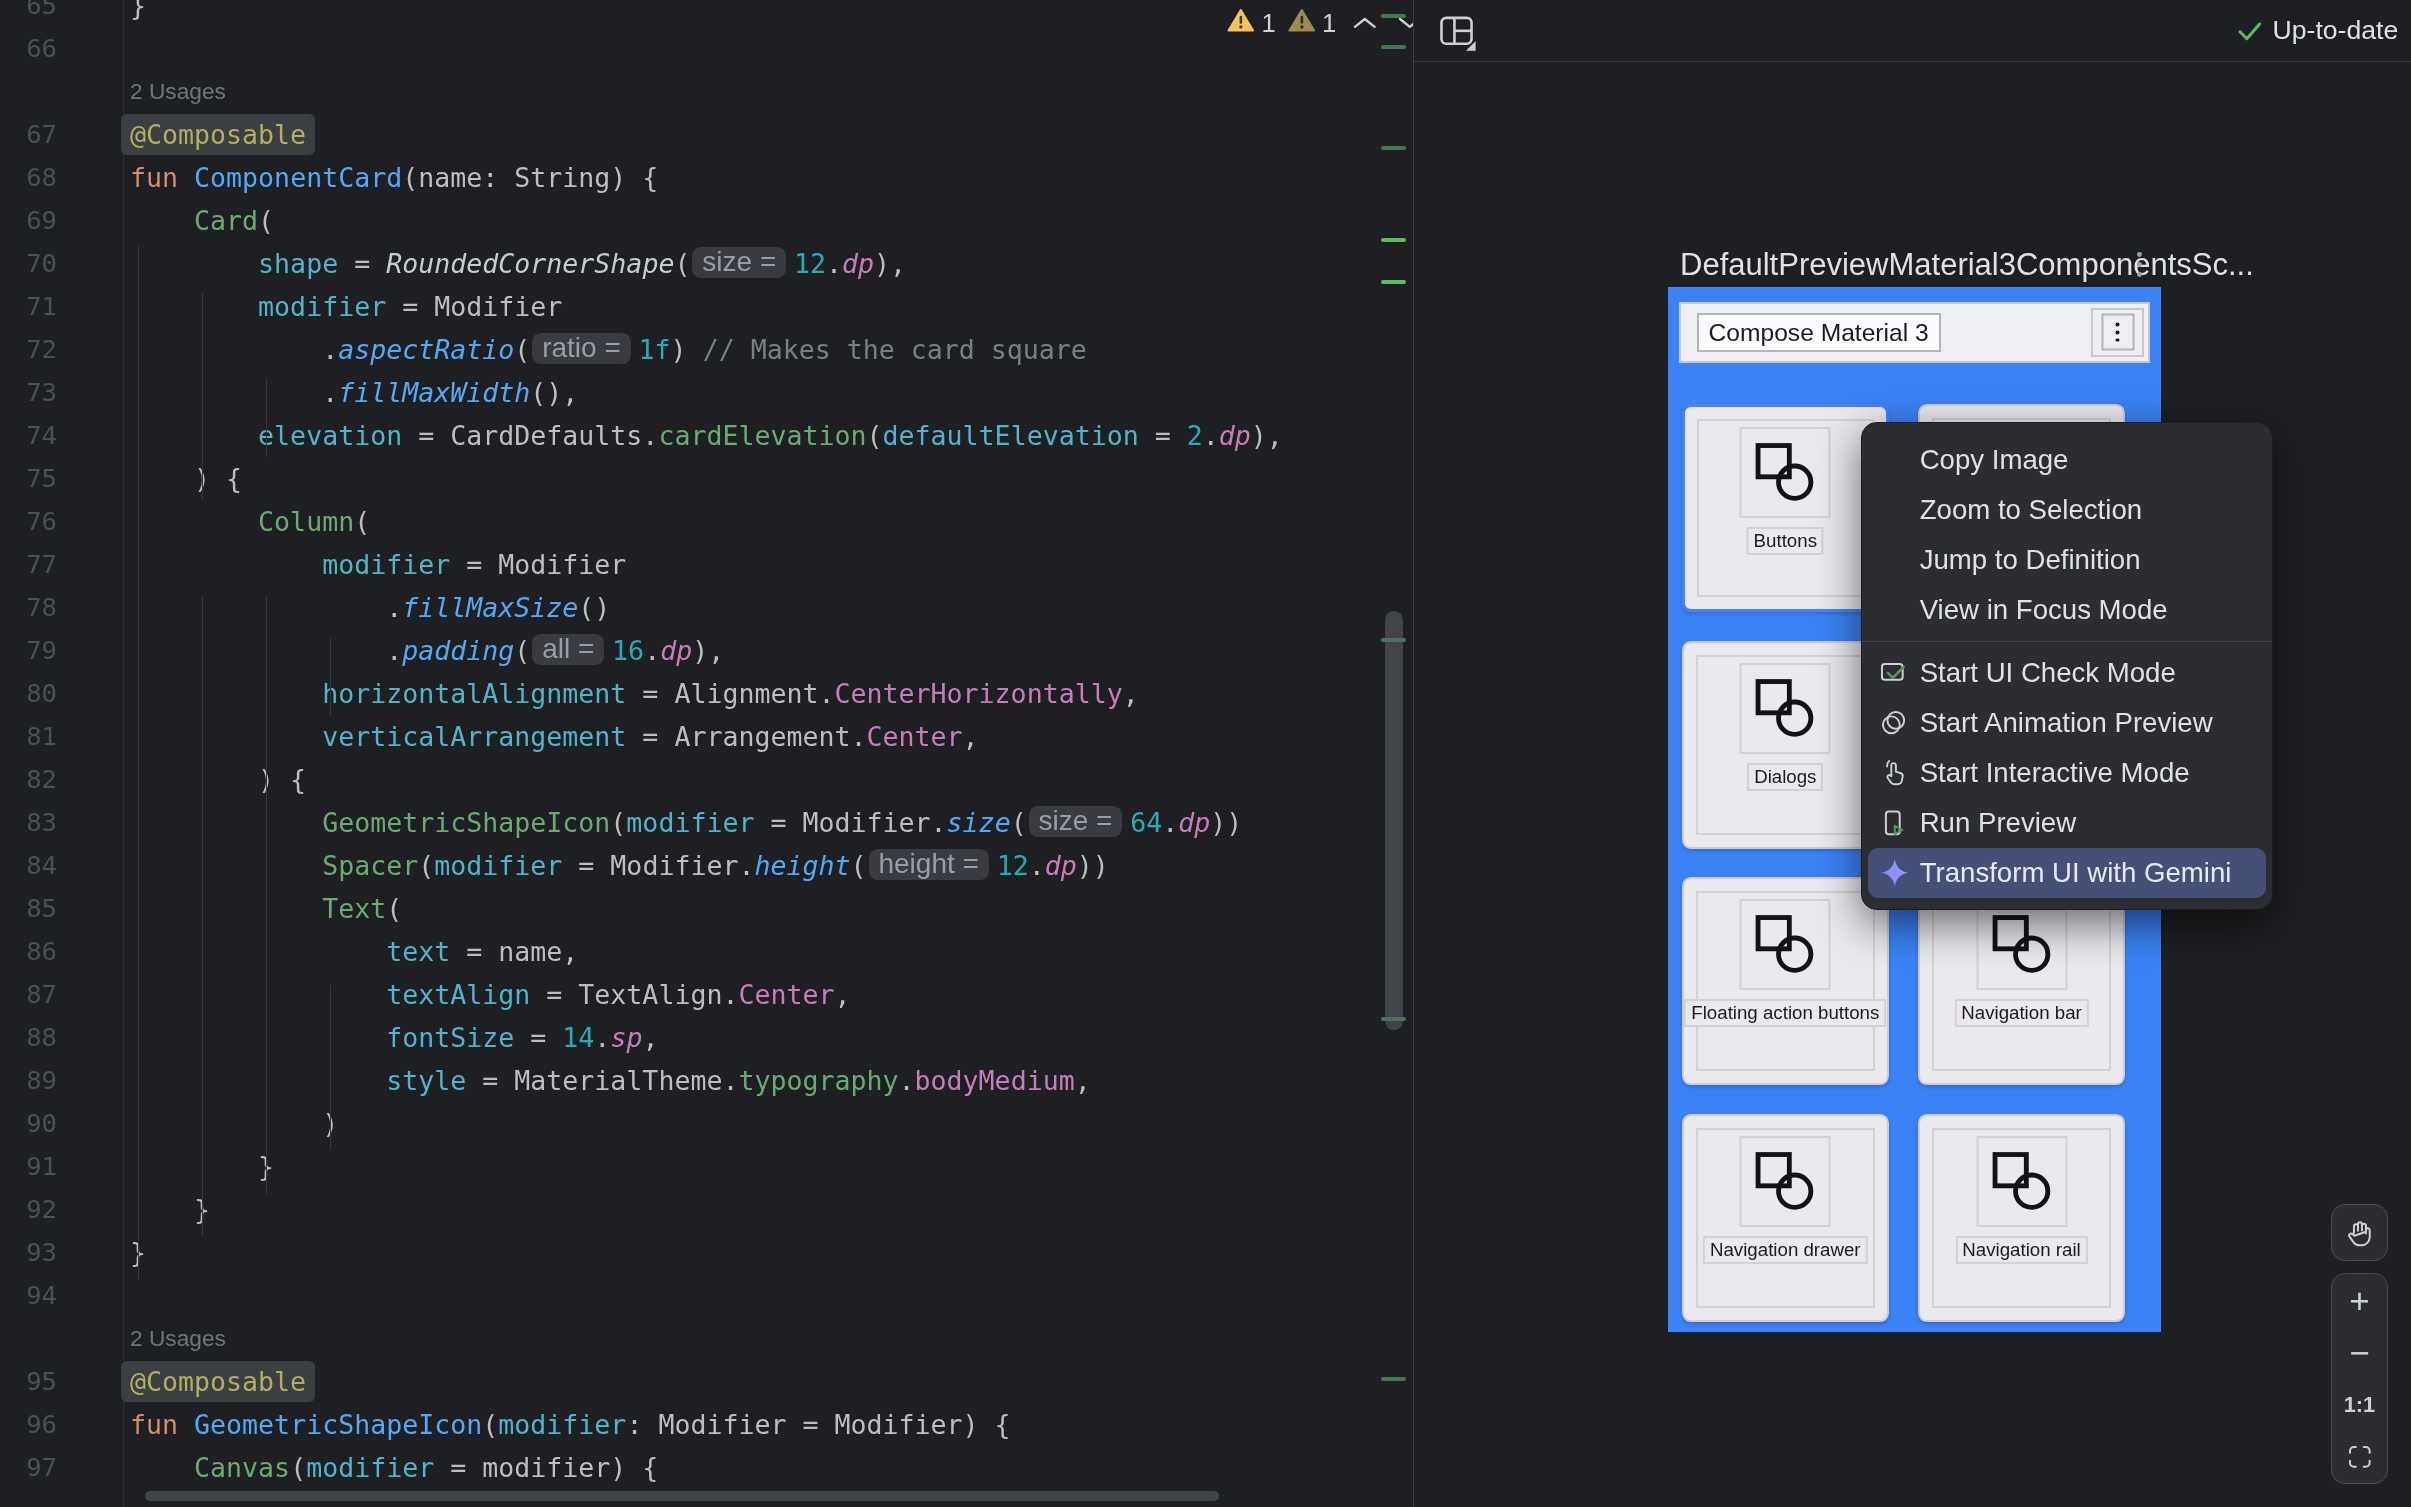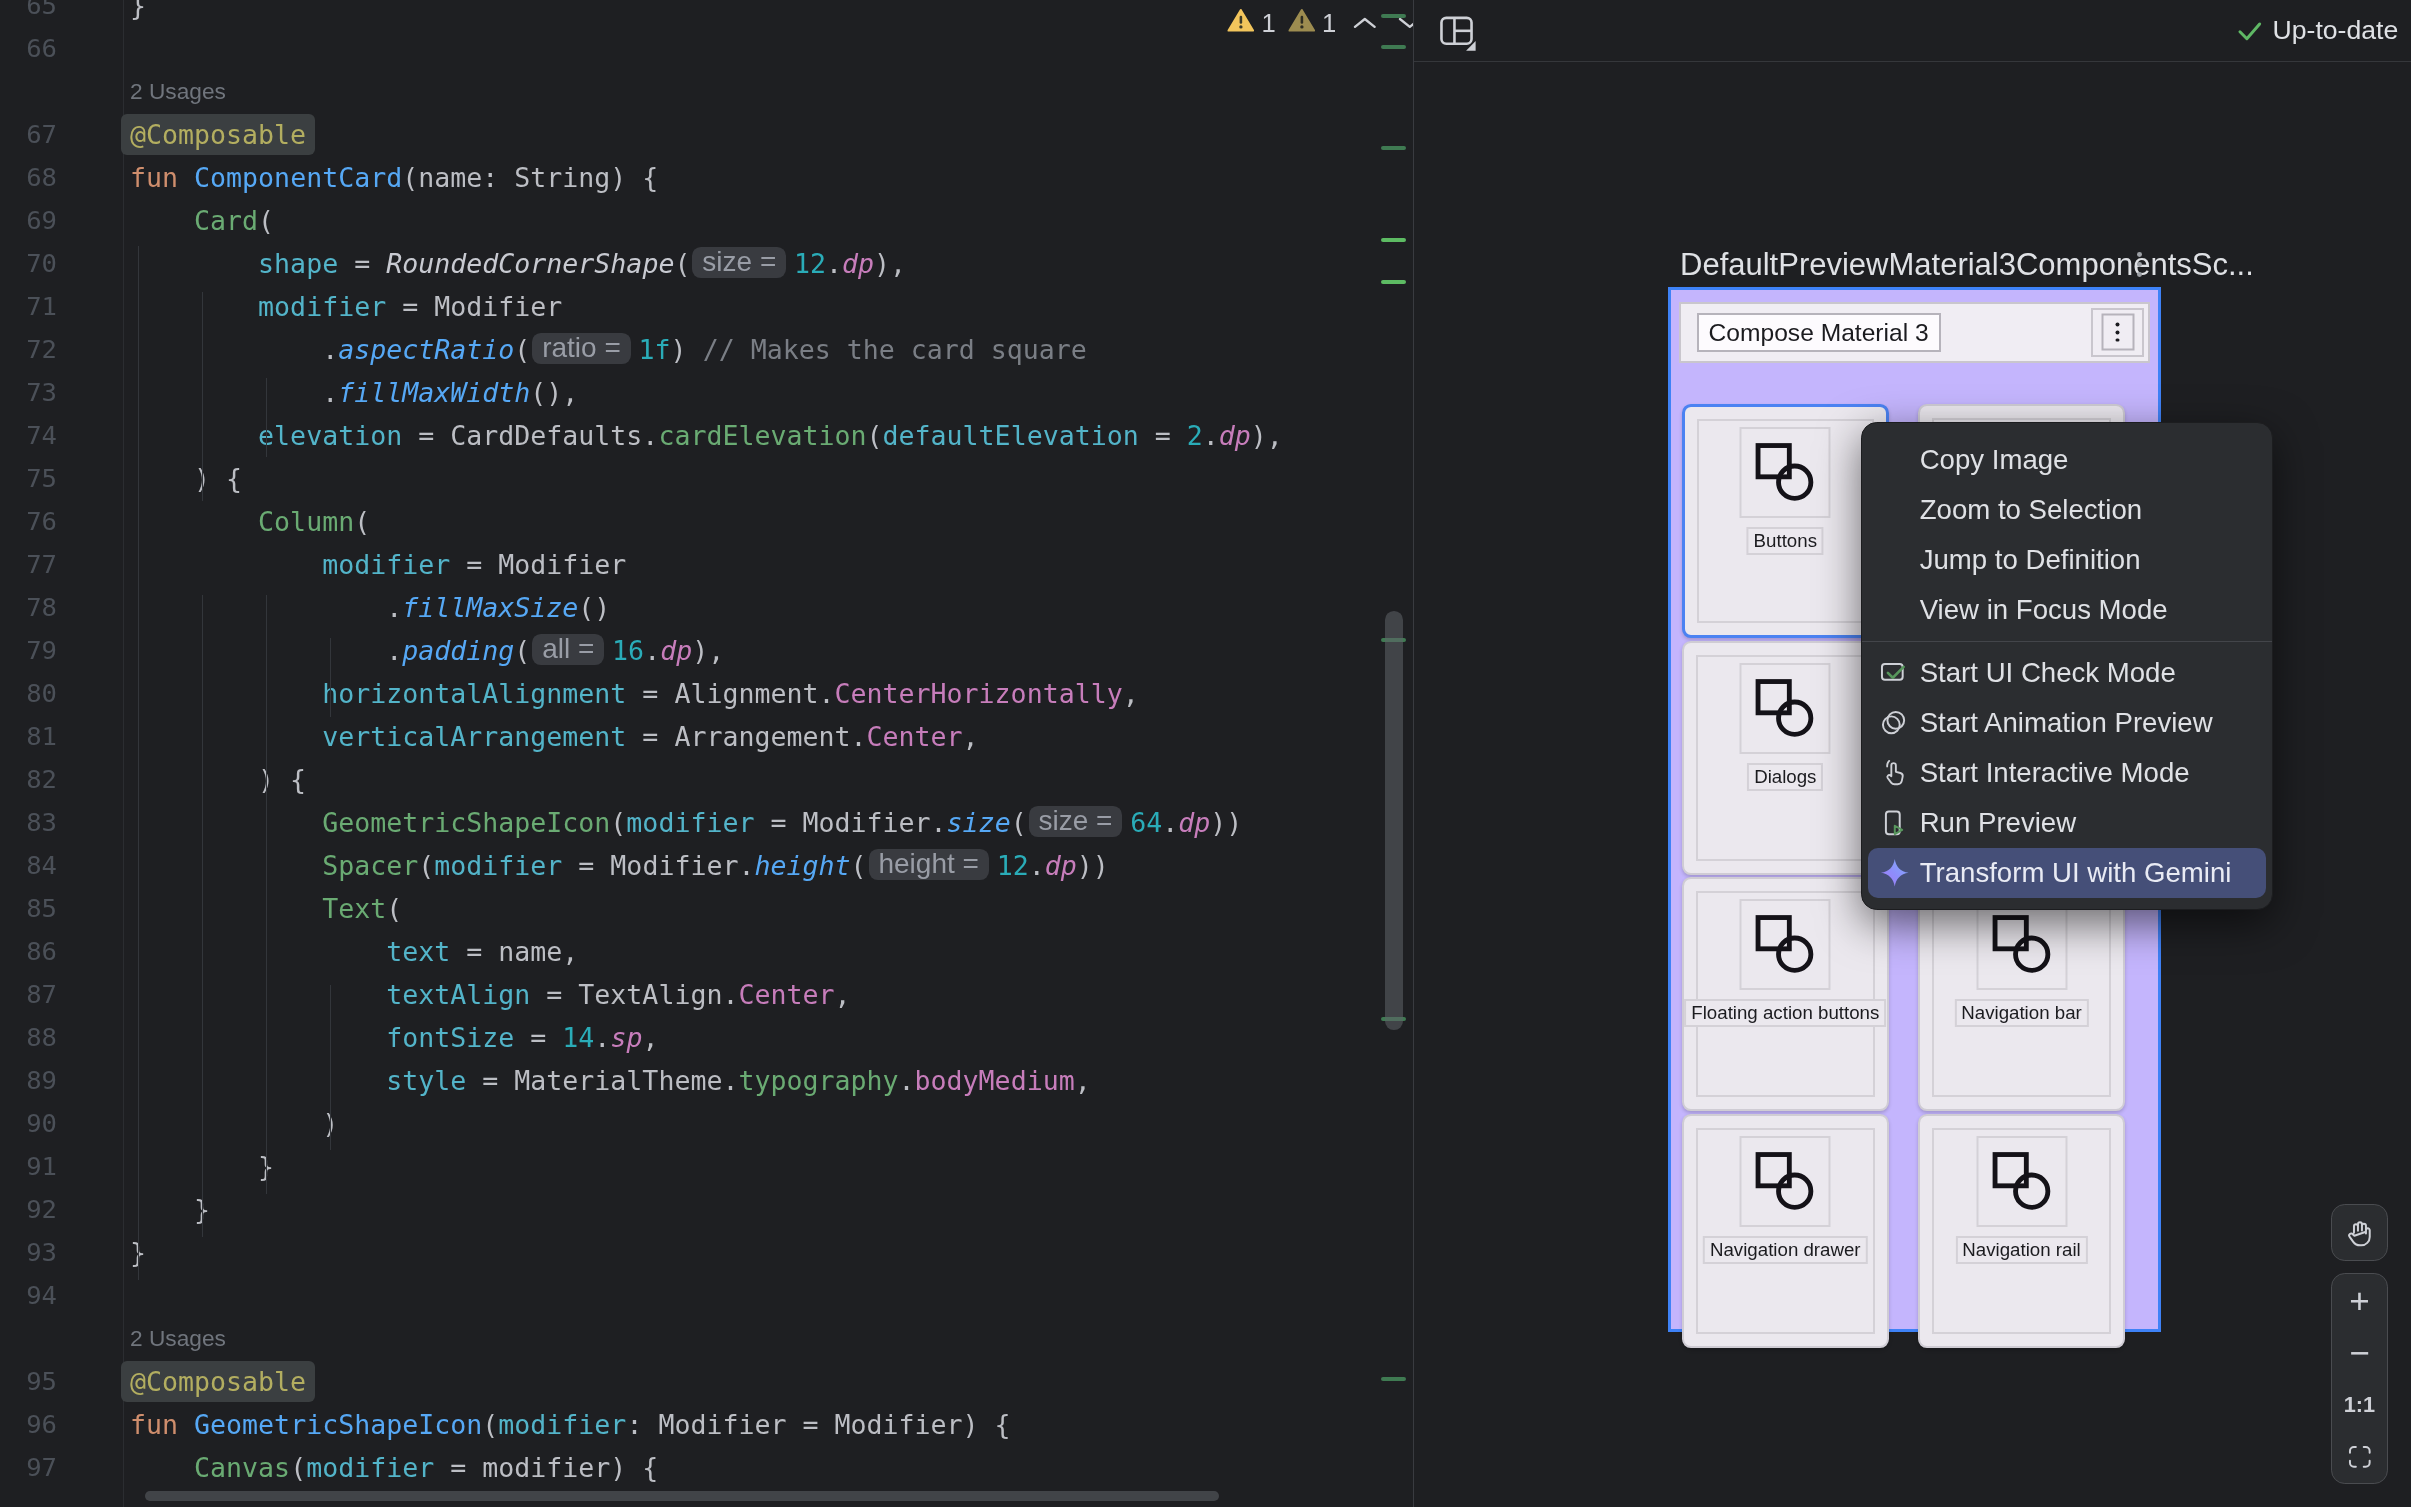--- a/index.html
+++ b/index.html
@@ -51,32 +51,32 @@
   .layout-btn{position:absolute;left:19.7px;top:8.9px;width:45px;height:45px;display:flex;align-items:center;justify-content:center;border-radius:7.9px;}
   .uptodate{position:absolute;right:13.8px;top:0;height:61px;display:flex;align-items:center;gap:9.9px;
        font-size:26.6px;color:#dfe1e5;}
   .preview-title-row{position:absolute;left:266px;top:246px;width:473px;height:37px;}
   .preview-title{font-size:31px;color:#dfe1e5;line-height:37px;white-space:nowrap;}
   .kebab-btn{position:absolute;left:712px;top:246px;width:27.6px;height:37px;display:flex;flex-direction:column;
        align-items:center;justify-content:center;gap:4.9px;}
   .kebab-btn i{width:4.9px;height:4.9px;border-radius:50%;background:#9da0a6;}
 
   .device-frame{position:absolute;left:254px;top:287px;width:493px;height:1045px;box-sizing:border-box;
-       background:#c4b5fd;border:3px solid #3e82f7;}
+       background:#3b82f6;border:3px solid #3e82f7;}
   .device-header{position:absolute;left:7.9px;top:11.8px;right:7.9px;height:61px;box-sizing:border-box;
        background:#f0edf3;border:2px solid #c9c6cd;}
   .appbar-title-box{position:absolute;left:15.8px;top:8.9px;width:244px;height:39px;box-sizing:border-box;
        border:2px solid #b6b3bb;background:#fdfbfe;font-size:24.6px;color:#1b1b1f;line-height:35px;padding-left:9.9px;
        white-space:nowrap;overflow:hidden;}
   .appbar-kebab-outer{position:absolute;right:3.9px;top:3.9px;width:53px;height:49px;box-sizing:border-box;border:2px solid #c9c6cd;}
   .appbar-kebab-inner{position:absolute;left:50%;top:50%;transform:translate(-50%,-50%);width:33px;height:37px;
        box-sizing:border-box;border:2px solid #b6b3bb;display:flex;flex-direction:column;align-items:center;justify-content:center;gap:3.9px;}
   .appbar-kebab-inner i{width:3.9px;height:3.9px;border-radius:50%;background:#1b1b1f;}
 
-  .pcard{position:absolute;width:207px;height:234px;box-sizing:border-box;background:#ebe8ee;
+  .pcard{position:absolute;width:207px;height:208px;box-sizing:border-box;background:#ebe8ee;
        border:2px solid #cfccd4;border-radius:8.9px;box-shadow:0 2px 3.9px rgba(0,0,0,0.18);}
   .pcard.selected{border:3px solid #4b82f2;}
   .pcard .bounds{position:absolute;left:11.8px;top:11.8px;right:11.8px;bottom:11.8px;border:2px solid #d4d1d7;}
   .pcard .iconbox{position:absolute;left:50%;top:19.7px;transform:translateX(-50%);width:91px;height:91px;
        box-sizing:border-box;border:2px solid #d4d1d7;display:flex;align-items:center;justify-content:center;}
   .pcard .labelbox{position:absolute;left:50%;top:120px;transform:translateX(-50%);box-sizing:border-box;
        border:2px solid #d4d1d7;padding:1px 4.9px;font-size:18.7px;color:#1b1b1f;white-space:nowrap;background:#ebe8ee;}
 
   
   .context-menu{position:absolute;left:1861px;top:422px;width:412px;box-sizing:border-box;padding:11.8px 0;

